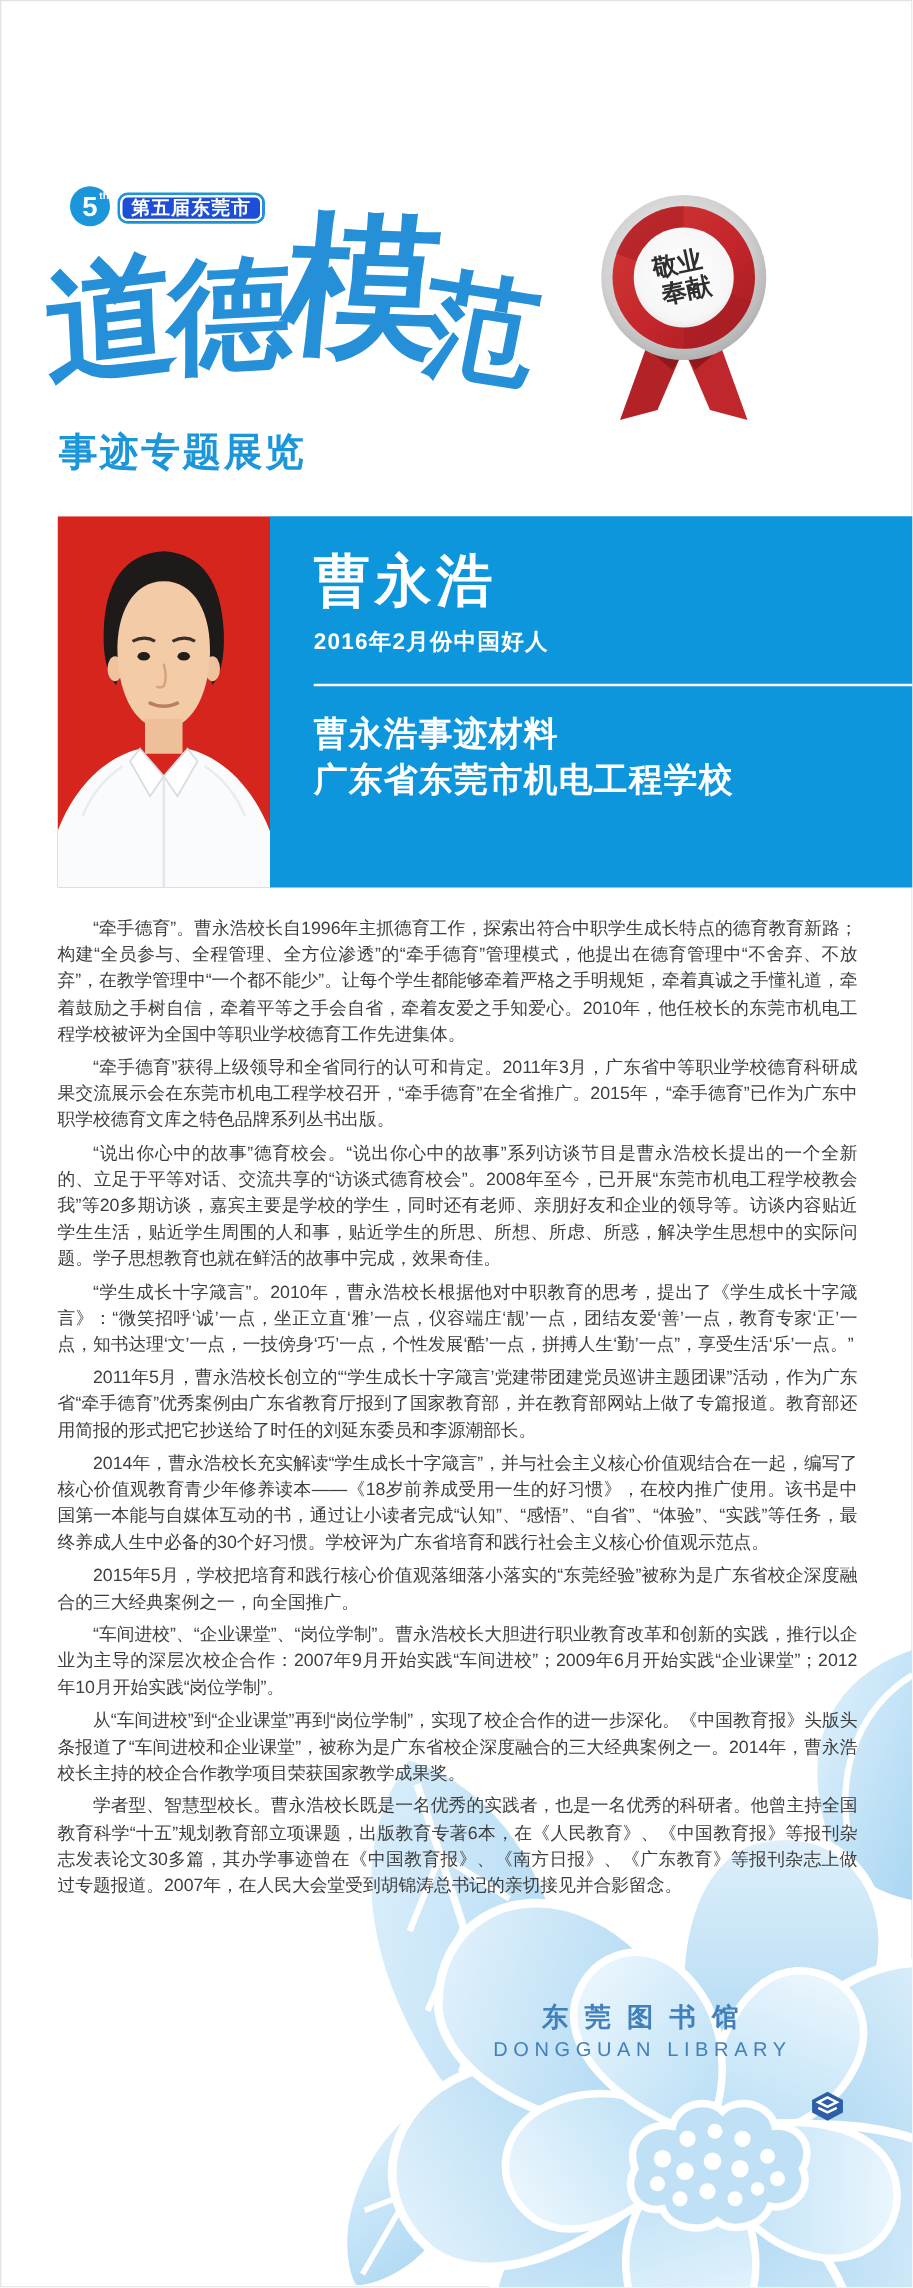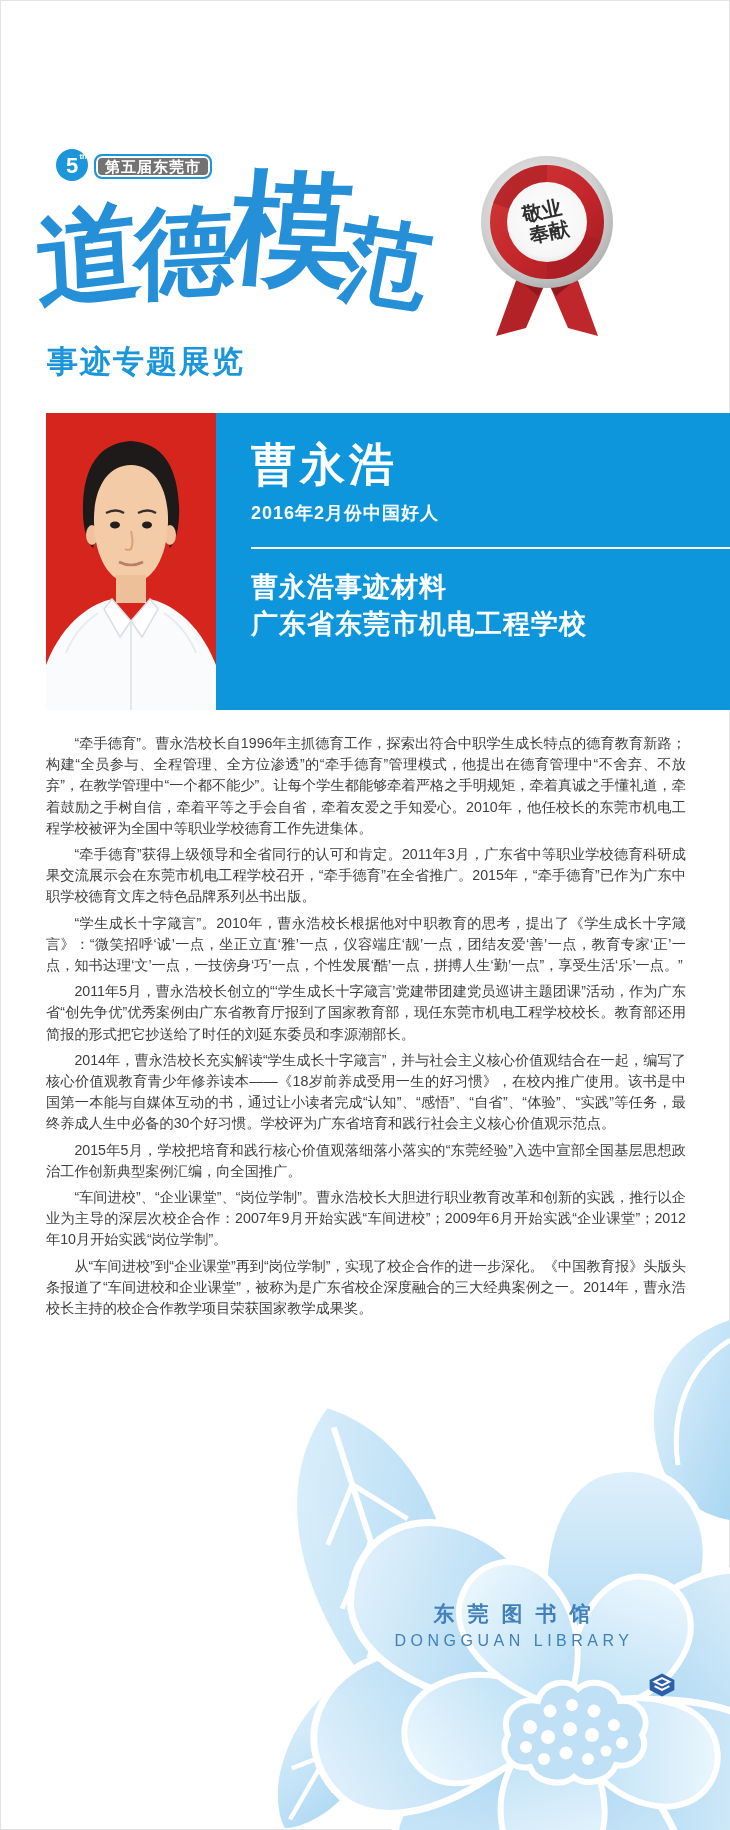--- a/index.html
+++ b/index.html
@@ -10,21 +10,21 @@
   }
   
   .edition{position:absolute;left:56px;top:149px;display:flex;align-items:flex-start;z-index:2;}
   .edition-circle{
     position:relative;width:32px;height:32px;border-radius:50%;background:#1b96da;color:#fff;
     display:flex;align-items:center;justify-content:center;font-weight:bold;
   }
   .edition-circle .num{font-size:22px;line-height:1;margin-top:1px;}
   .edition-circle .suffix{position:absolute;right:1px;top:3px;font-size:8px;font-weight:bold;}
   .edition-pill{
-    margin-left:6px;margin-top:5px;background:#737373;color:#fff;font-weight:bold;font-size:15px;
+    margin-left:6px;margin-top:5px;background:#1d4ed8;color:#fff;font-weight:bold;font-size:15px;
     letter-spacing:1px;padding:3px 9px;border-radius:8px;box-shadow:inset 0 0 0 2px #fff;
     border:2px solid #1b96da;line-height:1;
   }
   
   .calligraphy{position:absolute;left:38px;top:168px;width:420px;height:170px;color:#2590d8;
     font-weight:900;white-space:nowrap;z-index:1;}
   .calligraphy span{display:inline-block;transform-origin:50% 80%;}
   .cg0{font-size:106px;transform:rotate(-7deg) skewX(-4deg);margin-right:-10px;}
   .cg1{font-size:99px;transform:rotate(-3deg) skewX(-3deg) translateY(-6px);margin-right:-12px;}
   .cg2{font-size:124px;transform:rotate(2deg) skewX(-4deg) translateY(-20px);margin-right:-14px;}
@@ -205,26 +205,28 @@
           <circle cx="-4" cy="18" r="6.5" fill="#ffffff"></circle>
         <circle cx="18" cy="24" r="6" fill="#ffffff"></circle>
           <circle cx="36" cy="16" r="5.5" fill="#ffffff"></circle>
       </g>
     </g>
   </svg>
 
   <div class="bio">
     <p>“牵手德育”。曹永浩校长自1996年主抓德育工作，探索出符合中职学生成长特点的德育教育新路；构建“全员参与、全程管理、全方位渗透”的“牵手德育”管理模式，他提出在德育管理中“不舍弃、不放弃”，在教学管理中“一个都不能少”。让每个学生都能够牵着严格之手明规矩，牵着真诚之手懂礼道，牵着鼓励之手树自信，牵着平等之手会自省，牵着友爱之手知爱心。2010年，他任校长的东莞市机电工程学校被评为全国中等职业学校德育工作先进集体。</p>
     <p>“牵手德育”获得上级领导和全省同行的认可和肯定。2011年3月，广东省中等职业学校德育科研成果交流展示会在东莞市机电工程学校召开，“牵手德育”在全省推广。2015年，“牵手德育”已作为广东中职学校德育文库之特色品牌系列丛书出版。</p>
+    <p>“说出你心中的故事”德育校会。“说出你心中的故事”系列访谈节目是曹永浩校长提出的一个全新的、立足于平等对话、交流共享的“访谈式德育校会”。2008年至今，已开展“东莞市机电工程学校教会我”等20多期访谈，嘉宾主要是学校的学生，同时还有老师、亲朋好友和企业的领导等。访谈内容贴近学生生活，贴近学生周围的人和事，贴近学生的所思、所想、所虑、所惑，解决学生思想中的实际问题。学子思想教育也就在鲜活的故事中完成，效果奇佳。</p>
     <p>“学生成长十字箴言”。2010年，曹永浩校长根据他对中职教育的思考，提出了《学生成长十字箴言》：“微笑招呼‘诚’一点，坐正立直‘雅’一点，仪容端庄‘靓’一点，团结友爱‘善’一点，教育专家‘正’一点，知书达理‘文’一点，一技傍身‘巧’一点，个性发展‘酷’一点，拼搏人生‘勤’一点”，享受生活‘乐’一点。”</p>
-    <p>2011年5月，曹永浩校长创立的“‘学生成长十字箴言’党建带团建党员巡讲主题团课”活动，作为广东省“创先争优”优秀案例由广东省教育厅报到了国家教育部，现任东莞市机电工程学校校长。教育部还用简报的形式把它抄送给了时任的刘延东委员和李源潮部长。</p>
+    <p>2011年5月，曹永浩校长创立的“‘学生成长十字箴言’党建带团建党员巡讲主题团课”活动，作为广东省“牵手德育”优秀案例由广东省教育厅报到了国家教育部，并在教育部网站上做了专篇报道。教育部还用简报的形式把它抄送给了时任的刘延东委员和李源潮部长。</p>
     <p>2014年，曹永浩校长充实解读“学生成长十字箴言”，并与社会主义核心价值观结合在一起，编写了核心价值观教育青少年修养读本——《18岁前养成受用一生的好习惯》，在校内推广使用。该书是中国第一本能与自媒体互动的书，通过让小读者完成“认知”、“感悟”、“自省”、“体验”、“实践”等任务，最终养成人生中必备的30个好习惯。学校评为广东省培育和践行社会主义核心价值观示范点。</p>
-    <p>2015年5月，学校把培育和践行核心价值观落细落小落实的“东莞经验”入选中宣部全国基层思想政治工作创新典型案例汇编，向全国推广。</p>
+    <p>2015年5月，学校把培育和践行核心价值观落细落小落实的“东莞经验”被称为是广东省校企深度融合的三大经典案例之一，向全国推广。</p>
     <p>“车间进校”、“企业课堂”、“岗位学制”。曹永浩校长大胆进行职业教育改革和创新的实践，推行以企业为主导的深层次校企合作：2007年9月开始实践“车间进校”；2009年6月开始实践“企业课堂”；2012年10月开始实践“岗位学制”。</p>
     <p>从“车间进校”到“企业课堂”再到“岗位学制”，实现了校企合作的进一步深化。《中国教育报》头版头条报道了“车间进校和企业课堂”，被称为是广东省校企深度融合的三大经典案例之一。2014年，曹永浩校长主持的校企合作教学项目荣获国家教学成果奖。</p>
+    <p>学者型、智慧型校长。曹永浩校长既是一名优秀的实践者，也是一名优秀的科研者。他曾主持全国教育科学“十五”规划教育部立项课题，出版教育专著6本，在《人民教育》、《中国教育报》等报刊杂志发表论文30多篇，其办学事迹曾在《中国教育报》、《南方日报》、《广东教育》等报刊杂志上做过专题报道。2007年，在人民大会堂受到胡锦涛总书记的亲切接见并合影留念。</p>
   </div>
 
   <div class="footer">
     <div class="footer-cn">东莞图书馆</div>
     <div class="footer-en">DONGGUAN LIBRARY</div>
   </div>
   <svg class="footer-logo" width="28" height="26" viewBox="0 0 34 30">
     <path d="M17,1 L32,9 L32,21 L17,29 L2,21 L2,9 Z" fill="#2d5fa8"></path>
     <path d="M8,11 L17,6.5 L26,11 L17,15.5 Z" fill="none" stroke="#ffffff" stroke-width="2.4"></path>
     <path d="M8,16.5 L17,21 L26,16.5" fill="none" stroke="#ffffff" stroke-width="2.4"></path>

